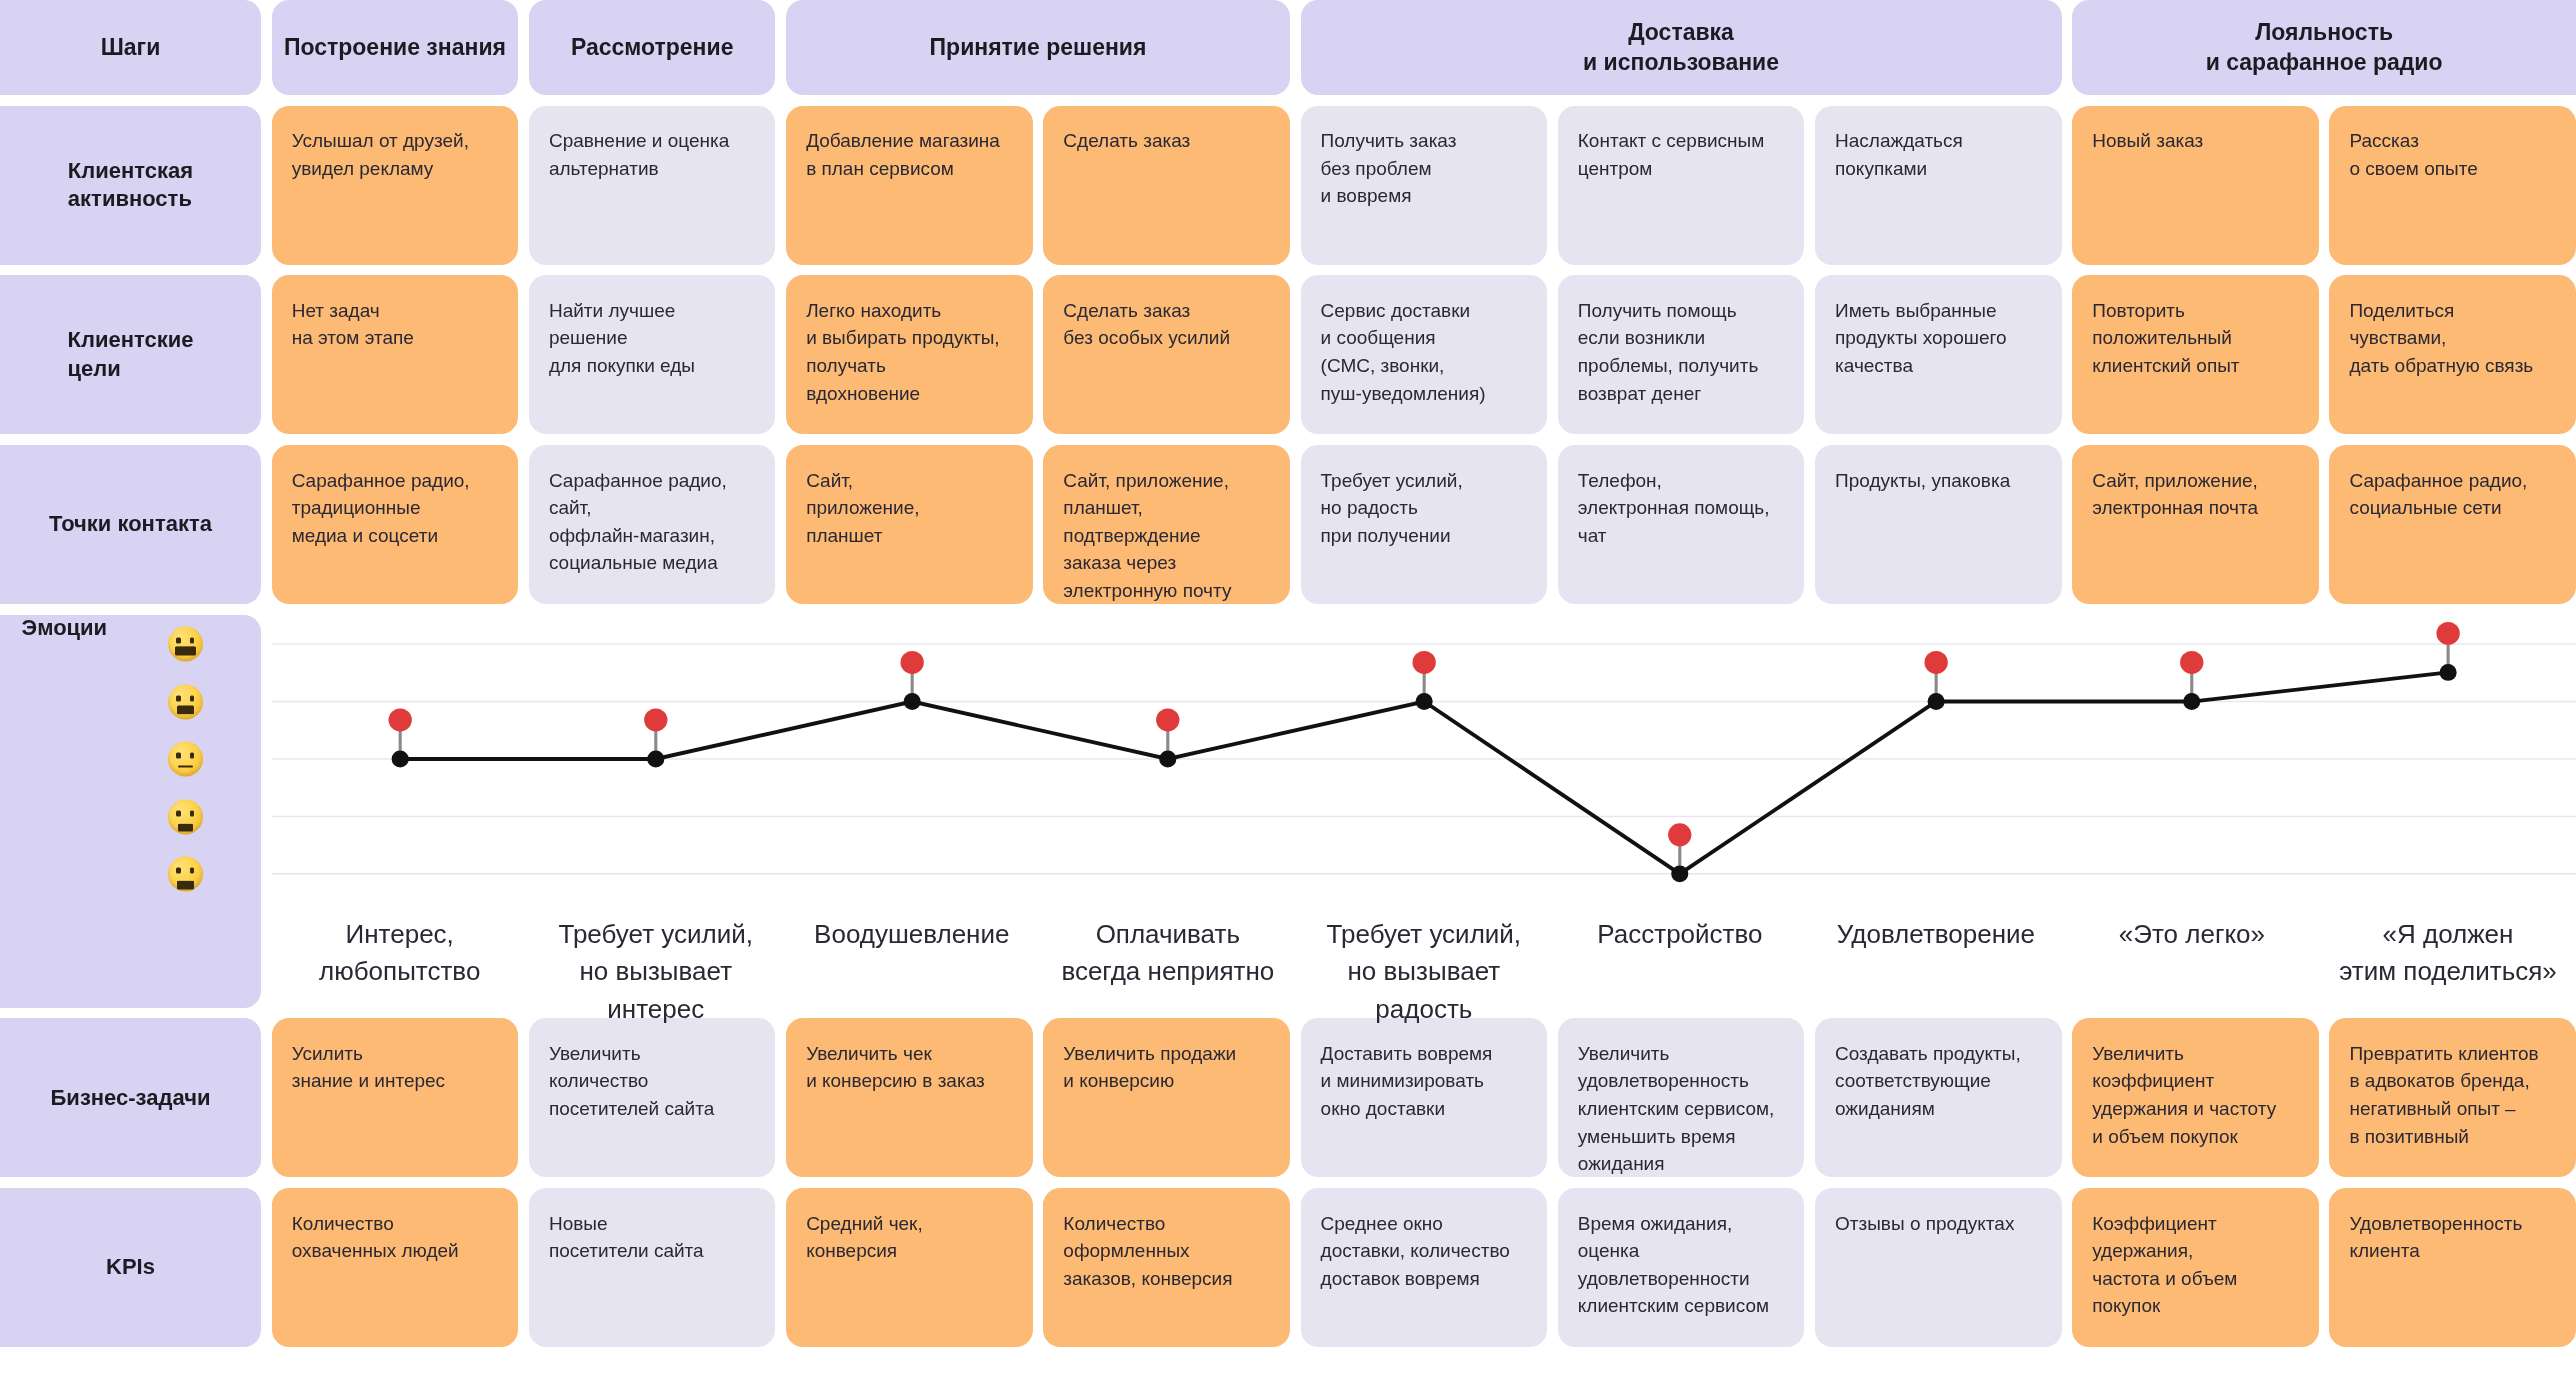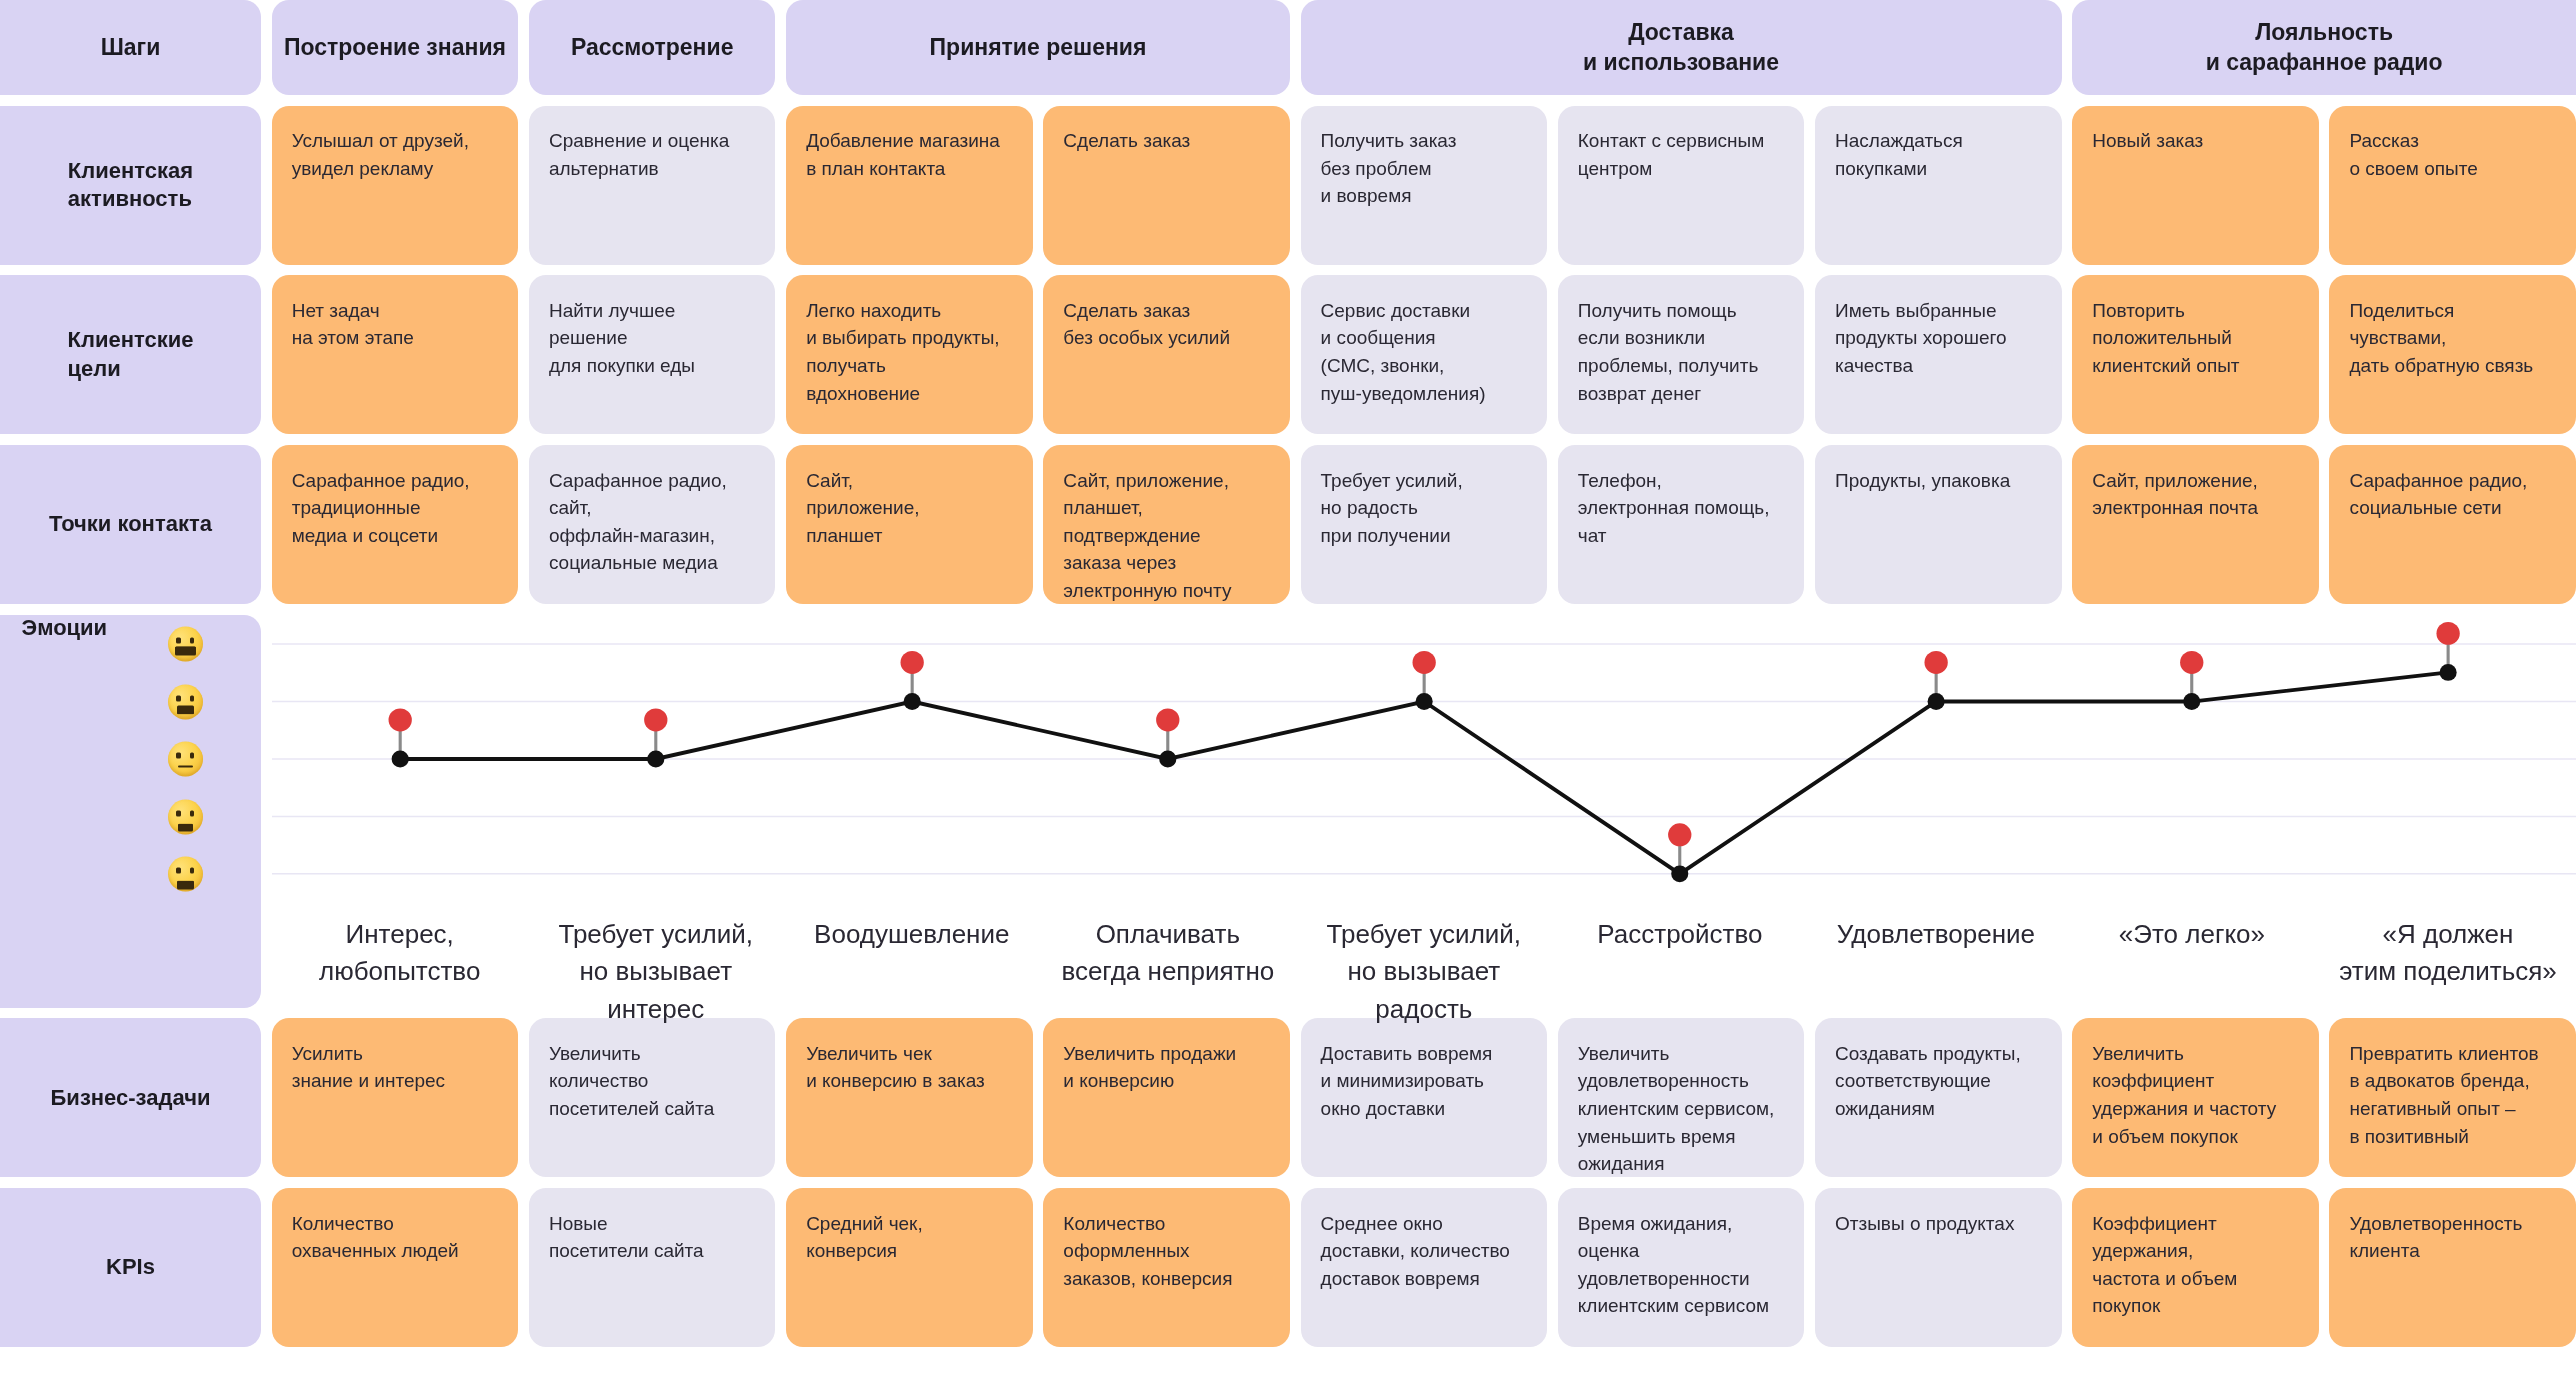--- a/index.html
+++ b/index.html
@@ -142,21 +142,21 @@
   <div class="cell t-a">
       <span>Услышал от друзей,
 увидел рекламу</span>
     </div>
   <div class="cell t-b">
       <span>Сравнение и оценка
 альтернатив</span>
     </div>
   <div class="cell t-a">
       <span>Добавление магазина
-в план контакта</span>
+в план сервисом</span>
     </div>
   <div class="cell t-a">
       <span>Сделать заказ</span>
     </div>
   <div class="cell t-b">
       <span>Получить заказ
 без проблем
 и вовремя</span>
     </div>
   <div class="cell t-b">

